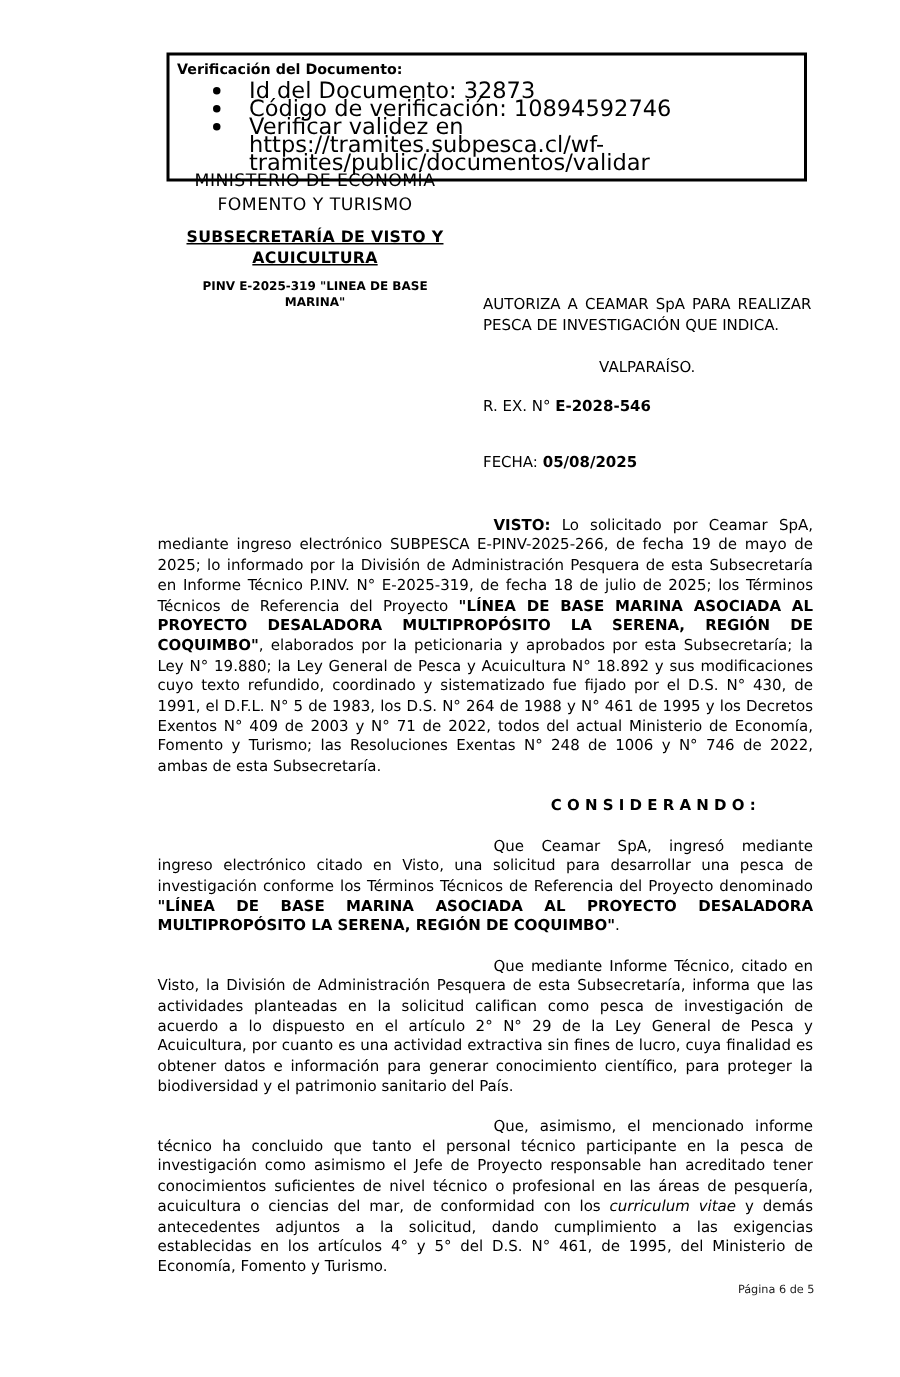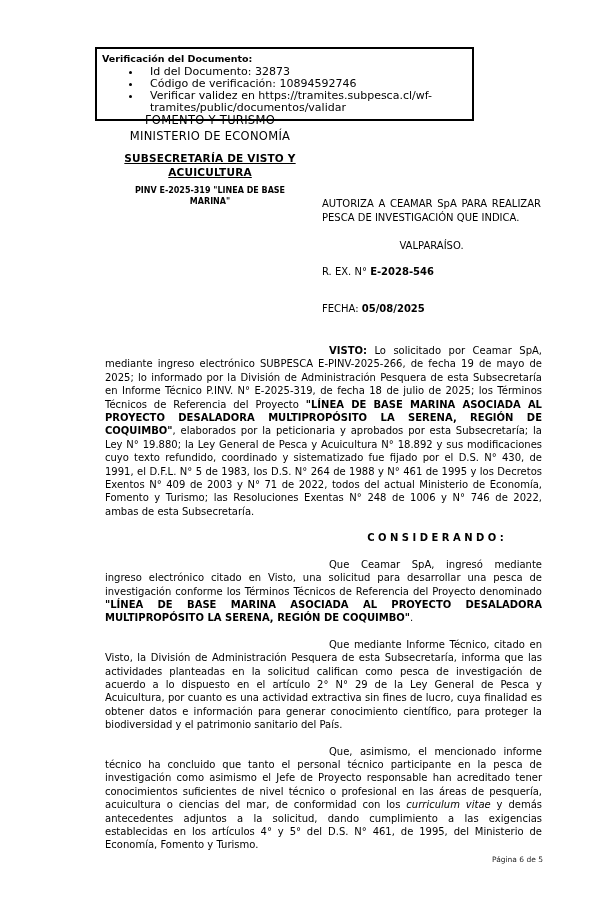--- a/index.html
+++ b/index.html
@@ -11,36 +11,35 @@
     color: #000;
     font-family: "DejaVu Sans", sans-serif;
     overflow: hidden;
   }
   .b { font-weight: bold; }
   .i { font-style: italic; margin-top: 44px; }
 
   
   .verify-box {
     position: absolute;
-    left: 95px; top: 35px;
-    width: 379px;
+    left: 111px; top: 35px;
+    width: 427px;
     box-sizing: border-box;
     border: 2px solid #000;
     padding: 4px 6px 5px 5px;
-    margin-top: 12px;
   }
   .vb-title {
     font-size: 9.5px;
     font-weight: bold;
     line-height: 12px;
   }
   .vb-list {
     margin: 1px 0 0 0;
     padding: 0 0 0 40px;
-    font-size: 11px;
+    font-size: 15px;
   }
   .vb-list li {
     line-height: 12px;
     list-style-type: disc;
     padding-left: 8px;
   }
 
   
   .letterhead {
     position: absolute;
@@ -121,22 +120,22 @@
   <div class="verify-box">
     <div class="vb-title">Verificación del Documento:</div>
     <ul class="vb-list">
       <li>Id del Documento: 32873</li>
       <li>Código de verificación: 10894592746</li>
       <li>Verificar validez en https://tramites.subpesca.cl/wf-tramites/public/documentos/validar</li>
     </ul>
   </div>
 
   <div class="letterhead">
+    <span class="ministry-line">MINISTERIO DE ECONOMÍA</span>
     <span class="ministry-line">FOMENTO Y TURISMO</span>
-    <span class="ministry-line">MINISTERIO DE ECONOMÍA</span>
     <div class="subsec">SUBSECRETARÍA DE VISTO Y ACUICULTURA</div>
     <div class="projref">PINV E-2025-319 "LINEA DE BASE MARINA"</div>
   </div>
 
   <div class="res-head">
     <div class="subject">AUTORIZA A CEAMAR SpA PARA REALIZAR PESCA DE INVESTIGACIÓN QUE INDICA.</div>
     <div class="city">VALPARAÍSO.</div>
     <div class="resnum"><span>R. EX. N° </span><span class="b">E-2028-546</span></div>
     <div class="resdate"><span>FECHA: </span><span class="b">05/08/2025</span></div>
   </div>

